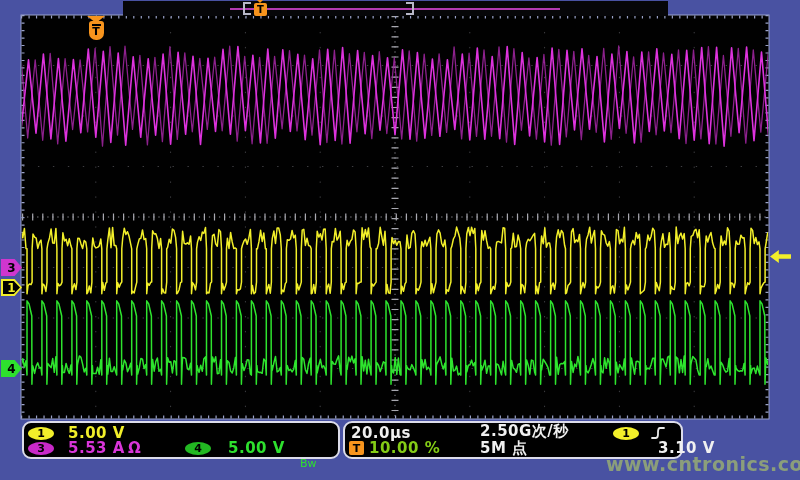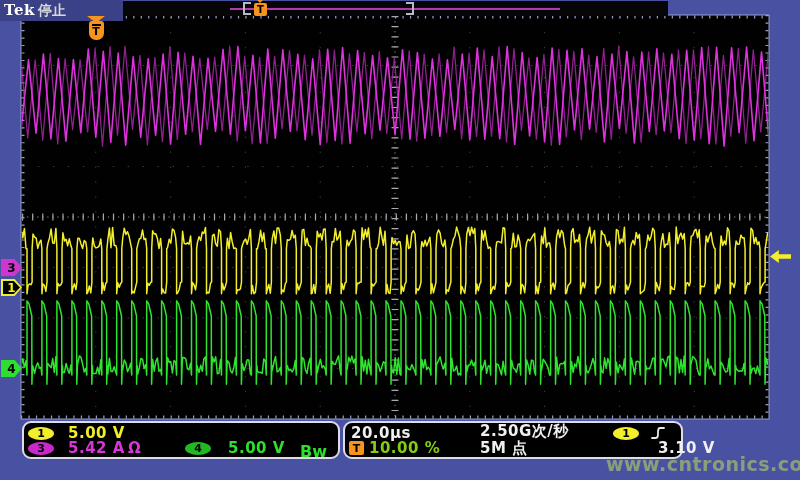--- a/index.html
+++ b/index.html
@@ -52,21 +52,21 @@
   .box-ch{left:22px;width:314px;}
   .box-h {left:343px;width:336px;}
   .box-dt{left:686px;width:108px;}
   .st{font-size:15px;font-weight:bold;letter-spacing:0.5px;line-height:15px;}
   .t-y{color:#f2ef2a;} .t-m{color:#d935d9;} .t-g{color:#2ee02e;} .t-w{color:#f0f0f0;} .t-o{color:#84cc16;}
   .badge{width:26px;height:13px;border-radius:50%;display:flex;align-items:center;justify-content:center;
          font-size:11px;font-weight:bold;color:#000;}
   .bg-y{background:#f2ef2a;} .bg-m{background:#c929c9;} .bg-g{background:#22b822;}
   .tbadge2{width:15px;height:14px;background:#f7941d;border-radius:2px;display:flex;align-items:center;
            justify-content:center;color:#000;font-size:11px;font-weight:bold;}
-  .bw{font-size:16px;font-weight:bold;color:#2ee02e;}
+  .bw{font-size:11px;font-weight:normal;color:#2ee02e;margin-top:15px;}
   
   .watermark{position:absolute;left:606px;top:453px;font-size:19px;font-weight:bold;
              color:#8fa379;opacity:0.95;z-index:6;letter-spacing:0.5px;}
 </style>
 </head>
 <body>
 
 <div class="screen">
 
   <svg id="scope-svg" width="800" height="480">
@@ -99,24 +99,20 @@
         </clipPath>
       </defs>
       <g clip-path="url(#plotClip)" stroke-linejoin="round" stroke-linecap="round" fill="none">
         <polyline points="12.8,139.0 20.3,50.0 27.7,138.0 35.2,59.8 42.7,140.3 50.2,53.3 57.7,143.9 65.1,58.7 72.6,129.5 80.1,59.9 87.6,131.9 95.1,48.5 102.5,146.2 110.0,46.6 117.5,135.1 125.0,46.2 132.5,129.4 139.9,55.3 147.4,144.9 154.9,57.3 162.4,141.6 169.9,46.7 177.3,139.4 184.8,52.8 192.3,131.8 199.8,58.4 207.3,129.4 214.7,57.2 222.2,130.8 229.7,46.2 237.2,141.1 244.7,56.3 252.1,143.8 259.6,57.4 267.1,143.3 274.6,56.3 282.1,128.8 289.5,50.6 297.0,130.9 304.5,55.1 312.0,135.1 319.5,50.0 326.9,142.5 334.4,50.2 341.9,144.0 349.4,53.7 356.9,131.8 364.3,52.3 371.8,138.6 379.3,51.7 386.8,133.5 394.3,57.7 401.7,139.0 409.2,50.8 416.7,141.2 424.2,54.1 431.7,135.4 439.1,53.9 446.6,132.4 454.1,47.0 461.6,138.9 469.1,53.2 476.5,136.4 484.0,50.0 491.5,136.3 499.0,46.9 506.5,142.1 513.9,48.7 521.4,130.3 528.9,57.8 536.4,139.1 543.9,54.5 551.3,145.1 558.8,49.3 566.3,136.9 573.8,51.4 581.3,139.6 588.7,55.4 596.2,132.3 603.7,48.5 611.2,139.3 618.7,45.8 626.1,133.3 633.6,56.8 641.1,142.1 648.6,51.9 656.1,134.8 663.5,53.0 671.0,132.7 678.5,49.9 686.0,143.5 693.5,49.8 700.9,138.9 708.4,46.6 715.9,144.0 723.4,55.5 730.9,136.3 738.3,48.3 745.8,143.2 753.3,49.9 760.8,132.1 768.3,52.2 775.7,142.2 783.2,51.0" stroke="#a527a5" stroke-width="1.3" opacity="0.85"></polyline>
         <polyline points="6.0,128.1 13.5,51.8 21.0,130.1 28.5,59.8 36.0,133.2 43.4,54.0 50.9,138.9 58.4,58.5 65.9,141.2 73.4,59.6 80.8,132.8 88.3,49.0 95.8,137.1 103.3,51.4 110.8,142.4 118.2,53.0 125.7,145.3 133.2,56.8 140.7,137.3 148.2,58.7 155.6,135.2 163.1,54.1 170.6,144.3 178.1,52.3 185.6,134.3 193.0,56.3 200.5,144.5 208.0,58.2 215.5,131.4 223.0,49.3 230.4,134.3 237.9,46.5 245.4,130.6 252.9,55.2 260.4,142.9 267.8,49.1 275.3,138.2 282.8,49.8 290.3,131.5 297.8,54.3 305.2,139.8 312.7,58.8 320.2,144.7 327.7,49.3 335.2,140.5 342.6,47.5 350.1,143.1 357.6,50.5 365.1,133.8 372.6,55.6 380.0,130.1 387.5,57.7 395.0,134.6 402.5,49.7 410.0,139.2 417.4,52.5 424.9,138.2 432.4,59.0 439.9,136.3 447.4,59.7 454.8,129.5 462.3,54.1 469.8,139.9 477.3,48.1 484.8,139.2 492.2,56.6 499.7,138.8 507.2,46.5 514.7,144.4 522.2,52.5 529.6,136.0 537.1,57.5 544.6,141.9 552.1,48.0 559.6,144.5 567.0,50.4 574.5,129.9 582.0,48.9 589.5,129.3 597.0,56.6 604.4,142.0 611.9,54.0 619.4,128.4 626.9,51.6 634.4,142.9 641.8,52.1 649.3,131.5 656.8,48.9 664.3,131.0 671.8,54.3 679.2,138.7 686.7,50.2 694.2,140.1 701.7,47.6 709.2,143.7 716.6,47.4 724.1,146.1 731.6,47.8 739.1,132.8 746.6,47.1 754.0,140.7 761.5,52.0 769.0,140.5 776.5,46.3" stroke="#dd33dd" stroke-width="1.6"></polyline>
         <polyline points="18.0,228.4 19.6,227.1 21.2,229.7 22.8,237.8 24.4,228.4 26.0,248.5 27.0,248.8 27.0,293.8 28.0,285.8 29.5,283.9 31.0,284.6 32.1,282.1 32.1,248.8 33.0,234.1 34.6,237.2 36.2,238.2 37.8,248.4 39.4,242.5 41.0,240.1 41.9,248.8 41.9,293.8 42.9,284.0 44.4,285.4 45.9,291.4 47.0,282.1 47.0,248.8 47.9,243.4 49.5,237.9 51.1,229.0 52.7,242.9 54.3,243.2 55.9,228.4 56.9,248.8 56.9,293.8 57.9,283.5 59.4,285.8 60.9,284.7 62.0,282.1 62.0,248.8 62.9,232.8 64.5,240.9 66.1,239.2 67.7,245.7 69.3,238.8 70.9,245.8 71.9,248.8 71.9,293.8 72.9,288.0 74.4,283.7 75.9,289.6 76.9,282.1 76.9,248.8 77.8,238.2 79.4,238.6 81.0,243.9 82.6,248.5 84.2,240.6 85.8,242.1 86.8,248.8 86.8,293.8 87.8,292.4 89.3,285.9 90.8,292.8 91.9,282.1 91.9,248.8 92.8,237.9 94.4,246.1 96.0,247.9 97.6,247.4 99.2,245.9 100.8,239.0 101.8,248.8 101.8,293.8 102.8,282.6 104.3,290.3 105.8,283.1 106.9,282.1 106.9,248.8 107.8,240.2 109.4,227.9 111.0,247.8 112.6,227.4 114.2,245.5 115.8,245.4 116.7,248.8 116.7,293.8 117.7,282.7 119.2,287.2 120.7,283.4 121.8,282.1 121.8,248.8 122.7,238.3 124.3,228.2 125.9,234.5 127.5,231.7 129.1,236.3 130.7,244.1 131.7,248.8 131.7,293.8 132.7,291.2 134.2,292.9 135.7,286.4 136.8,282.1 136.8,248.8 137.7,244.9 139.3,238.9 140.9,238.2 142.5,229.9 144.1,239.6 145.7,238.5 146.7,248.8 146.7,293.8 147.7,283.2 149.2,285.3 150.7,282.3 151.7,282.1 151.7,248.8 152.6,230.8 154.2,234.0 155.8,233.7 157.4,238.6 159.0,248.5 160.6,238.6 161.6,248.8 161.6,293.8 162.6,288.9 164.1,292.7 165.6,293.0 166.7,282.1 166.7,248.8 167.6,247.3 169.2,239.3 170.8,243.2 172.4,229.0 174.0,230.4 175.6,237.4 176.6,248.8 176.6,293.8 177.6,293.0 179.1,289.7 180.6,282.4 181.7,282.1 181.7,248.8 182.6,231.3 184.2,243.4 185.8,244.1 187.4,242.8 189.0,244.3 190.6,236.0 191.5,248.8 191.5,293.8 192.5,282.6 194.0,284.7 195.5,289.9 196.6,282.1 196.6,248.8 197.5,242.1 199.1,236.8 200.7,240.5 202.3,232.1 203.9,233.4 205.5,227.4 206.5,248.8 206.5,293.8 207.5,292.3 209.0,293.0 210.5,283.3 211.6,282.1 211.6,248.8 212.5,235.6 214.1,234.3 215.7,243.8 217.3,246.3 218.9,229.6 220.5,231.6 221.5,248.8 221.5,293.8 222.5,283.4 224.0,290.0 225.5,285.8 226.5,282.1 226.5,248.8 227.4,238.2 229.0,248.4 230.6,232.5 232.2,241.9 233.8,248.5 235.4,248.1 236.4,248.8 236.4,293.8 237.4,289.7 238.9,290.1 240.4,288.9 241.5,282.1 241.5,248.8 242.4,245.2 244.0,241.0 245.6,239.0 247.2,244.3 248.8,238.2 250.4,229.4 251.4,248.8 251.4,293.8 252.4,285.4 253.9,293.7 255.4,292.2 256.5,282.1 256.5,248.8 257.4,248.8 259.0,241.4 260.6,230.3 262.2,241.5 263.8,233.0 265.4,248.7 266.3,248.8 266.3,293.8 267.3,289.5 268.8,284.5 270.3,293.2 271.4,282.1 271.4,248.8 272.3,238.3 273.9,230.9 275.5,243.5 277.1,228.0 278.7,228.0 280.3,234.9 281.3,248.8 281.3,293.8 282.3,290.1 283.8,291.6 285.3,283.6 286.4,282.1 286.4,248.8 287.3,239.7 288.9,240.3 290.5,239.0 292.1,230.5 293.7,237.8 295.3,235.2 296.3,248.8 296.3,293.8 297.3,283.9 298.8,289.9 300.3,285.6 301.3,282.1 301.3,248.8 302.2,230.2 303.8,229.4 305.4,245.4 307.0,238.2 308.6,245.5 310.2,246.1 311.2,248.8 311.2,293.8 312.2,293.1 313.7,284.4 315.2,293.3 316.3,282.1 316.3,248.8 317.2,231.3 318.8,237.1 320.4,233.7 322.0,240.0 323.6,229.2 325.2,229.0 326.2,248.8 326.2,293.8 327.2,287.3 328.7,284.1 330.2,293.3 331.3,282.1 331.3,248.8 332.2,241.4 333.8,241.9 335.4,228.4 337.0,240.1 338.6,237.1 340.2,231.3 341.1,248.8 341.1,293.8 342.1,283.7 343.6,289.6 345.1,282.9 346.2,282.1 346.2,248.8 347.1,240.3 348.7,245.7 350.3,241.4 351.9,239.3 353.5,229.9 355.1,232.0 356.1,248.8 356.1,293.8 357.1,283.3 358.6,283.4 360.1,282.2 361.2,282.1 361.2,248.8 362.1,227.8 363.7,239.4 365.3,229.5 366.9,237.0 368.5,227.9 370.1,246.8 371.1,248.8 371.1,293.8 372.1,283.9 373.6,286.0 375.1,283.4 376.1,282.1 376.1,248.8 377.0,248.7 378.6,243.5 380.2,227.3 381.8,236.7 383.4,245.2 385.0,231.2 386.0,248.8 386.0,293.8 387.0,284.5 388.5,292.9 390.0,293.4 391.1,282.1 391.1,248.8 392.0,237.5 393.6,243.6 395.2,240.3 396.8,245.2 398.4,241.6 400.0,241.7 401.0,248.8 401.0,293.8 402.0,286.3 403.5,291.3 405.0,283.9 406.1,282.1 406.1,248.8 407.0,235.0 408.6,248.4 410.2,247.3 411.8,233.4 413.4,230.7 415.0,234.0 415.9,248.8 415.9,293.8 416.9,288.7 418.4,290.3 419.9,286.6 421.0,282.1 421.0,248.8 421.9,241.7 423.5,246.5 425.1,240.3 426.7,246.1 428.3,241.8 429.9,237.3 430.9,248.8 430.9,293.8 431.9,283.7 433.4,292.7 434.9,286.8 436.0,282.1 436.0,248.8 436.9,234.0 438.5,229.9 440.1,233.2 441.7,243.5 443.3,246.7 444.9,240.0 445.9,248.8 445.9,293.8 446.9,289.7 448.4,291.2 449.9,285.2 450.9,282.1 450.9,248.8 451.8,246.3 453.4,239.0 455.0,236.0 456.6,227.1 458.2,232.5 459.8,238.1 460.8,248.8 460.8,293.8 461.8,286.4 463.3,290.0 464.8,293.1 465.9,282.1 465.9,248.8 466.8,233.7 468.4,227.5 470.0,235.7 471.6,227.3 473.2,233.4 474.8,228.4 475.8,248.8 475.8,293.8 476.8,283.9 478.3,290.7 479.8,284.0 480.9,282.1 480.9,248.8 481.8,230.5 483.4,240.1 485.0,230.7 486.6,240.7 488.2,248.4 489.8,247.0 490.7,248.8 490.7,293.8 491.7,290.7 493.2,286.4 494.7,289.3 495.8,282.1 495.8,248.8 496.7,242.2 498.3,241.4 499.9,242.1 501.5,242.9 503.1,227.7 504.7,228.2 505.7,248.8 505.7,293.8 506.7,282.5 508.2,286.6 509.7,285.2 510.8,282.1 510.8,248.8 511.7,247.7 513.3,233.3 514.9,247.0 516.5,246.5 518.1,235.1 519.7,241.5 520.7,248.8 520.7,293.8 521.7,284.4 523.2,285.9 524.7,292.7 525.7,282.1 525.7,248.8 526.6,242.8 528.2,239.2 529.8,240.7 531.4,238.4 533.0,235.5 534.6,233.4 535.6,248.8 535.6,293.8 536.6,286.2 538.1,293.7 539.6,282.6 540.7,282.1 540.7,248.8 541.6,236.0 543.2,243.7 544.8,227.7 546.4,247.3 548.0,243.0 549.6,243.0 550.6,248.8 550.6,293.8 551.6,286.8 553.1,283.0 554.6,289.3 555.7,282.1 555.7,248.8 556.6,236.8 558.2,229.8 559.8,237.6 561.4,230.4 563.0,232.8 564.6,245.3 565.5,248.8 565.5,293.8 566.5,292.9 568.0,285.6 569.5,284.0 570.6,282.1 570.6,248.8 571.5,231.9 573.1,228.6 574.7,242.6 576.3,239.9 577.9,241.7 579.5,234.4 580.5,248.8 580.5,293.8 581.5,288.5 583.0,282.6 584.5,287.8 585.6,282.1 585.6,248.8 586.5,239.2 588.1,234.7 589.7,227.2 591.3,243.0 592.9,235.9 594.5,230.4 595.5,248.8 595.5,293.8 596.5,286.6 598.0,287.9 599.5,285.9 600.5,282.1 600.5,248.8 601.4,230.8 603.0,234.4 604.6,235.2 606.2,243.0 607.8,246.2 609.4,241.6 610.4,248.8 610.4,293.8 611.4,287.4 612.9,285.8 614.4,293.0 615.5,282.1 615.5,248.8 616.4,229.6 618.0,230.6 619.6,243.7 621.2,239.1 622.8,242.0 624.4,227.3 625.4,248.8 625.4,293.8 626.4,284.9 627.9,289.9 629.4,285.7 630.5,282.1 630.5,248.8 631.4,244.0 633.0,240.4 634.6,244.7 636.2,232.5 637.8,238.2 639.4,234.4 640.3,248.8 640.3,293.8 641.3,292.8 642.8,291.5 644.3,290.0 645.4,282.1 645.4,248.8 646.3,247.4 647.9,235.1 649.5,240.6 651.1,236.5 652.7,228.3 654.3,230.6 655.3,248.8 655.3,293.8 656.3,282.6 657.8,286.9 659.3,290.7 660.4,282.1 660.4,248.8 661.3,241.5 662.9,233.8 664.5,247.3 666.1,244.1 667.7,244.6 669.3,232.7 670.3,248.8 670.3,293.8 671.3,286.6 672.8,289.1 674.3,289.5 675.3,282.1 675.3,248.8 676.2,227.1 677.8,243.6 679.4,236.2 681.0,233.1 682.6,239.1 684.2,233.6 685.2,248.8 685.2,293.8 686.2,283.6 687.7,282.6 689.2,285.9 690.3,282.1 690.3,248.8 691.2,236.3 692.8,235.4 694.4,230.7 696.0,229.4 697.6,237.7 699.2,229.8 700.2,248.8 700.2,293.8 701.2,285.9 702.7,286.7 704.2,286.6 705.3,282.1 705.3,248.8 706.2,236.0 707.8,242.1 709.4,236.0 711.0,232.5 712.6,242.8 714.2,247.9 715.1,248.8 715.1,293.8 716.1,291.1 717.6,284.5 719.1,288.5 720.2,282.1 720.2,248.8 721.1,235.9 722.7,245.5 724.3,240.9 725.9,244.6 727.5,227.8 729.1,231.2 730.1,248.8 730.1,293.8 731.1,282.9 732.6,283.4 734.1,287.5 735.2,282.1 735.2,248.8 736.1,241.0 737.7,244.3 739.3,244.1 740.9,235.2 742.5,238.0 744.1,237.7 745.1,248.8 745.1,293.8 746.1,289.2 747.6,282.8 749.1,284.4 750.1,282.1 750.1,248.8 751.0,228.3 752.6,230.4 754.2,243.5 755.8,237.5 757.4,244.5 759.0,241.8 760.0,248.8 760.0,293.8 761.0,288.1 762.5,285.0 764.0,282.7 765.1,282.1 765.1,248.8 766.0,243.7 767.6,233.0 769.2,234.7 770.8,231.6 772.4,237.4 774.0,235.5 775.0,248.8 775.0,293.8 776.0,289.8 777.5,286.3 779.0,286.9 780.1,282.1 780.1,248.8 781.0,227.5 782.6,227.3 784.2,237.0 785.8,231.2 787.4,238.9 789.0,238.4 789.9,248.8 789.9,293.8 790.9,286.8 792.4,290.3 793.9,289.6 795.0,282.1 795.0,248.8" stroke="#f2ef2a" stroke-width="1.5"></polyline>
         <polyline points="18.0,363.5 19.6,371.6 21.2,365.5 22.8,358.7 24.4,367.2 26.0,360.7 27.0,375.1 27.0,300.8 29.0,303.8 31.8,316.0 31.9,384.2 32.5,365.5 33.0,366.8 34.6,373.4 36.2,366.1 37.8,362.9 39.4,368.0 41.0,367.5 41.9,375.1 41.9,300.8 43.9,303.8 46.7,316.0 46.9,384.2 47.5,365.5 47.9,363.6 49.5,365.7 51.1,367.6 52.7,358.6 54.3,372.3 55.9,356.7 56.9,375.1 56.9,300.8 58.9,303.8 61.7,316.0 61.8,384.2 62.4,365.5 62.9,372.5 64.5,372.4 66.1,363.4 67.7,369.6 69.3,373.4 70.9,365.1 71.9,375.1 71.9,300.8 73.9,303.8 76.6,316.0 76.8,384.2 77.4,365.5 77.8,363.0 79.4,355.9 81.0,357.4 82.6,364.2 84.2,371.9 85.8,368.2 86.8,375.1 86.8,300.8 88.8,303.8 91.6,316.0 91.8,384.2 92.4,365.5 92.8,373.2 94.4,373.6 96.0,373.5 97.6,367.3 99.2,374.2 100.8,359.8 101.8,375.1 101.8,300.8 103.8,303.8 106.6,316.0 106.7,384.2 107.3,365.5 107.8,374.1 109.4,358.3 111.0,371.5 112.6,371.4 114.2,366.8 115.8,372.2 116.7,375.1 116.7,300.8 118.7,303.8 121.5,316.0 121.7,384.2 122.3,365.5 122.7,370.0 124.3,360.0 125.9,363.2 127.5,371.7 129.1,368.4 130.7,363.3 131.7,375.1 131.7,300.8 133.7,303.8 136.5,316.0 136.6,384.2 137.2,365.5 137.7,374.0 139.3,367.9 140.9,358.5 142.5,359.2 144.1,368.6 145.7,364.6 146.7,375.1 146.7,300.8 148.7,303.8 151.4,316.0 151.6,384.2 152.2,365.5 152.6,359.4 154.2,371.2 155.8,361.6 157.4,358.0 159.0,371.3 160.6,369.4 161.6,375.1 161.6,300.8 163.6,303.8 166.4,316.0 166.6,384.2 167.2,365.5 167.6,357.8 169.2,362.3 170.8,361.7 172.4,373.0 174.0,360.7 175.6,361.8 176.6,375.1 176.6,300.8 178.6,303.8 181.4,316.0 181.5,384.2 182.1,365.5 182.6,357.6 184.2,357.7 185.8,358.9 187.4,368.8 189.0,369.8 190.6,363.3 191.5,375.1 191.5,300.8 193.5,303.8 196.3,316.0 196.5,384.2 197.1,365.5 197.5,367.6 199.1,372.4 200.7,365.3 202.3,371.2 203.9,358.7 205.5,356.9 206.5,375.1 206.5,300.8 208.5,303.8 211.3,316.0 211.4,384.2 212.0,365.5 212.5,357.0 214.1,362.1 215.7,356.7 217.3,373.7 218.9,373.3 220.5,359.8 221.5,375.1 221.5,300.8 223.5,303.8 226.2,316.0 226.4,384.2 227.0,365.5 227.4,360.7 229.0,362.5 230.6,371.1 232.2,372.9 233.8,367.9 235.4,357.5 236.4,375.1 236.4,300.8 238.4,303.8 241.2,316.0 241.4,384.2 242.0,365.5 242.4,363.8 244.0,370.5 245.6,366.2 247.2,359.8 248.8,359.9 250.4,373.9 251.4,375.1 251.4,300.8 253.4,303.8 256.2,316.0 256.3,384.2 256.9,365.5 257.4,371.4 259.0,372.4 260.6,372.3 262.2,373.3 263.8,358.9 265.4,361.4 266.3,375.1 266.3,300.8 268.3,303.8 271.1,316.0 271.3,384.2 271.9,365.5 272.3,370.0 273.9,362.8 275.5,356.4 277.1,371.9 278.7,370.9 280.3,367.6 281.3,375.1 281.3,300.8 283.3,303.8 286.1,316.0 286.2,384.2 286.8,365.5 287.3,365.7 288.9,370.5 290.5,369.3 292.1,371.9 293.7,369.4 295.3,360.6 296.3,375.1 296.3,300.8 298.3,303.8 301.0,316.0 301.2,384.2 301.8,365.5 302.2,357.4 303.8,359.3 305.4,369.7 307.0,373.5 308.6,363.2 310.2,358.3 311.2,375.1 311.2,300.8 313.2,303.8 316.0,316.0 316.2,384.2 316.8,365.5 317.2,372.9 318.8,365.4 320.4,359.3 322.0,367.5 323.6,365.7 325.2,369.1 326.2,375.1 326.2,300.8 328.2,303.8 331.0,316.0 331.1,384.2 331.7,365.5 332.2,361.4 333.8,364.0 335.4,364.3 337.0,359.6 338.6,355.9 340.2,370.8 341.1,375.1 341.1,300.8 343.1,303.8 345.9,316.0 346.1,384.2 346.7,365.5 347.1,369.3 348.7,357.3 350.3,361.7 351.9,356.1 353.5,362.9 355.1,358.9 356.1,375.1 356.1,300.8 358.1,303.8 360.9,316.0 361.0,384.2 361.6,365.5 362.1,356.7 363.7,371.0 365.3,360.2 366.9,373.9 368.5,359.2 370.1,369.8 371.1,375.1 371.1,300.8 373.1,303.8 375.8,316.0 376.0,384.2 376.6,365.5 377.0,362.8 378.6,365.4 380.2,371.6 381.8,367.0 383.4,361.8 385.0,362.8 386.0,375.1 386.0,300.8 388.0,303.8 390.8,316.0 391.0,384.2 391.6,365.5 392.0,370.8 393.6,373.0 395.2,357.5 396.8,374.4 398.4,358.0 400.0,374.3 401.0,375.1 401.0,300.8 403.0,303.8 405.8,316.0 405.9,384.2 406.5,365.5 407.0,367.2 408.6,369.3 410.2,369.8 411.8,364.6 413.4,367.8 415.0,371.9 415.9,375.1 415.9,300.8 417.9,303.8 420.7,316.0 420.9,384.2 421.5,365.5 421.9,359.7 423.5,367.8 425.1,359.5 426.7,369.6 428.3,367.2 429.9,369.6 430.9,375.1 430.9,300.8 432.9,303.8 435.7,316.0 435.8,384.2 436.4,365.5 436.9,363.6 438.5,360.7 440.1,356.9 441.7,364.2 443.3,369.0 444.9,363.3 445.9,375.1 445.9,300.8 447.9,303.8 450.6,316.0 450.8,384.2 451.4,365.5 451.8,358.2 453.4,371.0 455.0,370.2 456.6,366.1 458.2,374.9 459.8,373.3 460.8,375.1 460.8,300.8 462.8,303.8 465.6,316.0 465.8,384.2 466.4,365.5 466.8,371.8 468.4,365.3 470.0,364.7 471.6,360.1 473.2,365.7 474.8,362.5 475.8,375.1 475.8,300.8 477.8,303.8 480.6,316.0 480.7,384.2 481.3,365.5 481.8,370.3 483.4,366.4 485.0,360.2 486.6,373.3 488.2,366.1 489.8,366.0 490.7,375.1 490.7,300.8 492.7,303.8 495.5,316.0 495.7,384.2 496.3,365.5 496.7,364.0 498.3,364.8 499.9,369.8 501.5,374.9 503.1,361.3 504.7,371.0 505.7,375.1 505.7,300.8 507.7,303.8 510.5,316.0 510.6,384.2 511.2,365.5 511.7,360.6 513.3,368.2 514.9,369.4 516.5,372.3 518.1,364.4 519.7,363.7 520.7,375.1 520.7,300.8 522.7,303.8 525.4,316.0 525.6,384.2 526.2,365.5 526.6,359.9 528.2,365.2 529.8,374.2 531.4,360.1 533.0,360.8 534.6,372.0 535.6,375.1 535.6,300.8 537.6,303.8 540.4,316.0 540.6,384.2 541.2,365.5 541.6,369.9 543.2,359.2 544.8,361.6 546.4,364.4 548.0,367.7 549.6,375.0 550.6,375.1 550.6,300.8 552.6,303.8 555.4,316.0 555.5,384.2 556.1,365.5 556.6,357.3 558.2,374.3 559.8,364.5 561.4,363.4 563.0,363.7 564.6,361.6 565.5,375.1 565.5,300.8 567.5,303.8 570.3,316.0 570.5,384.2 571.1,365.5 571.5,361.4 573.1,372.4 574.7,364.1 576.3,366.9 577.9,356.5 579.5,365.2 580.5,375.1 580.5,300.8 582.5,303.8 585.3,316.0 585.4,384.2 586.0,365.5 586.5,370.8 588.1,372.9 589.7,369.3 591.3,364.5 592.9,358.5 594.5,364.7 595.5,375.1 595.5,300.8 597.5,303.8 600.2,316.0 600.4,384.2 601.0,365.5 601.4,370.8 603.0,372.9 604.6,357.8 606.2,368.3 607.8,358.4 609.4,363.5 610.4,375.1 610.4,300.8 612.4,303.8 615.2,316.0 615.4,384.2 616.0,365.5 616.4,362.3 618.0,372.8 619.6,364.6 621.2,367.3 622.8,370.0 624.4,358.9 625.4,375.1 625.4,300.8 627.4,303.8 630.2,316.0 630.3,384.2 630.9,365.5 631.4,357.9 633.0,366.1 634.6,374.2 636.2,361.4 637.8,361.3 639.4,362.4 640.3,375.1 640.3,300.8 642.3,303.8 645.1,316.0 645.3,384.2 645.9,365.5 646.3,369.4 647.9,368.1 649.5,369.0 651.1,364.4 652.7,358.3 654.3,358.3 655.3,375.1 655.3,300.8 657.3,303.8 660.1,316.0 660.2,384.2 660.8,365.5 661.3,359.2 662.9,358.9 664.5,362.8 666.1,366.9 667.7,357.2 669.3,356.1 670.3,375.1 670.3,300.8 672.3,303.8 675.0,316.0 675.2,384.2 675.8,365.5 676.2,357.1 677.8,358.8 679.4,372.8 681.0,359.5 682.6,372.5 684.2,356.1 685.2,375.1 685.2,300.8 687.2,303.8 690.0,316.0 690.2,384.2 690.8,365.5 691.2,362.8 692.8,356.5 694.4,358.3 696.0,360.3 697.6,369.9 699.2,374.9 700.2,375.1 700.2,300.8 702.2,303.8 705.0,316.0 705.1,384.2 705.7,365.5 706.2,366.9 707.8,358.7 709.4,368.8 711.0,366.0 712.6,370.6 714.2,374.9 715.1,375.1 715.1,300.8 717.1,303.8 719.9,316.0 720.1,384.2 720.7,365.5 721.1,362.3 722.7,364.9 724.3,369.5 725.9,372.2 727.5,371.2 729.1,358.6 730.1,375.1 730.1,300.8 732.1,303.8 734.9,316.0 735.0,384.2 735.6,365.5 736.1,368.3 737.7,370.5 739.3,371.4 740.9,370.7 742.5,370.9 744.1,363.5 745.1,375.1 745.1,300.8 747.1,303.8 749.8,316.0 750.0,384.2 750.6,365.5 751.0,373.6 752.6,368.4 754.2,368.1 755.8,373.6 757.4,366.1 759.0,372.3 760.0,375.1 760.0,300.8 762.0,303.8 764.8,316.0 765.0,384.2 765.6,365.5 766.0,357.9 767.6,364.3 769.2,357.7 770.8,366.1 772.4,374.4 774.0,369.4 775.0,375.1 775.0,300.8 777.0,303.8 779.8,316.0 779.9,384.2 780.5,365.5 781.0,372.8 782.6,368.9 784.2,361.7 785.8,365.9 787.4,362.3 789.0,371.0 789.9,375.1 789.9,300.8 791.9,303.8 794.7,316.0 794.9,384.2 795.5,365.5" stroke="#2ee42e" stroke-width="1.5"></polyline>
       </g>
     </svg>
 
-  <div class="header-bar">
-    <span class="brand">Tek</span>
-    <span class="acq-status">停止</span>
-  </div>
 
   <div class="record-strip">
     <div class="record-line"></div>
     <div class="rbracket l"></div>
     <div class="rbracket r"></div>
     <div class="record-tbadge">T</div>
   </div>
 
   <div class="tpos">
     <div class="tri"></div>
@@ -136,21 +132,21 @@
   <div class="ch-arrow ch4">
     <span>4</span>
   </div>
 
   <div class="trig-arrow"></div>
 
   <div class="sbox box-ch">
     <div class="badge bg-y" style="left:4px;top:4px;">1</div>
     <span class="st t-y" style="left:44px;top:3px;">5.00 V</span>
     <div class="badge bg-m" style="left:4px;top:19px;">3</div>
-    <span class="st t-m" style="left:44px;top:18px;">5.42 A</span>
+    <span class="st t-m" style="left:44px;top:18px;">5.53 A</span>
     <span class="st t-m" style="left:104px;top:18px;">Ω</span>
     <div class="badge bg-g" style="left:161px;top:19px;">4</div>
     <span class="st t-g" style="left:204px;top:18px;">5.00 V</span>
     <span class="bw" style="left:276px;top:19px;">Bw</span>
   </div>
 
   <div class="sbox box-h">
     <span class="st t-w" style="left:6px;top:3px;">20.0μs</span>
     <span class="st t-w" style="left:135px;top:1px;">2.50G次/秒</span>
     <div class="badge bg-y" style="left:268px;top:4px;">1</div>

